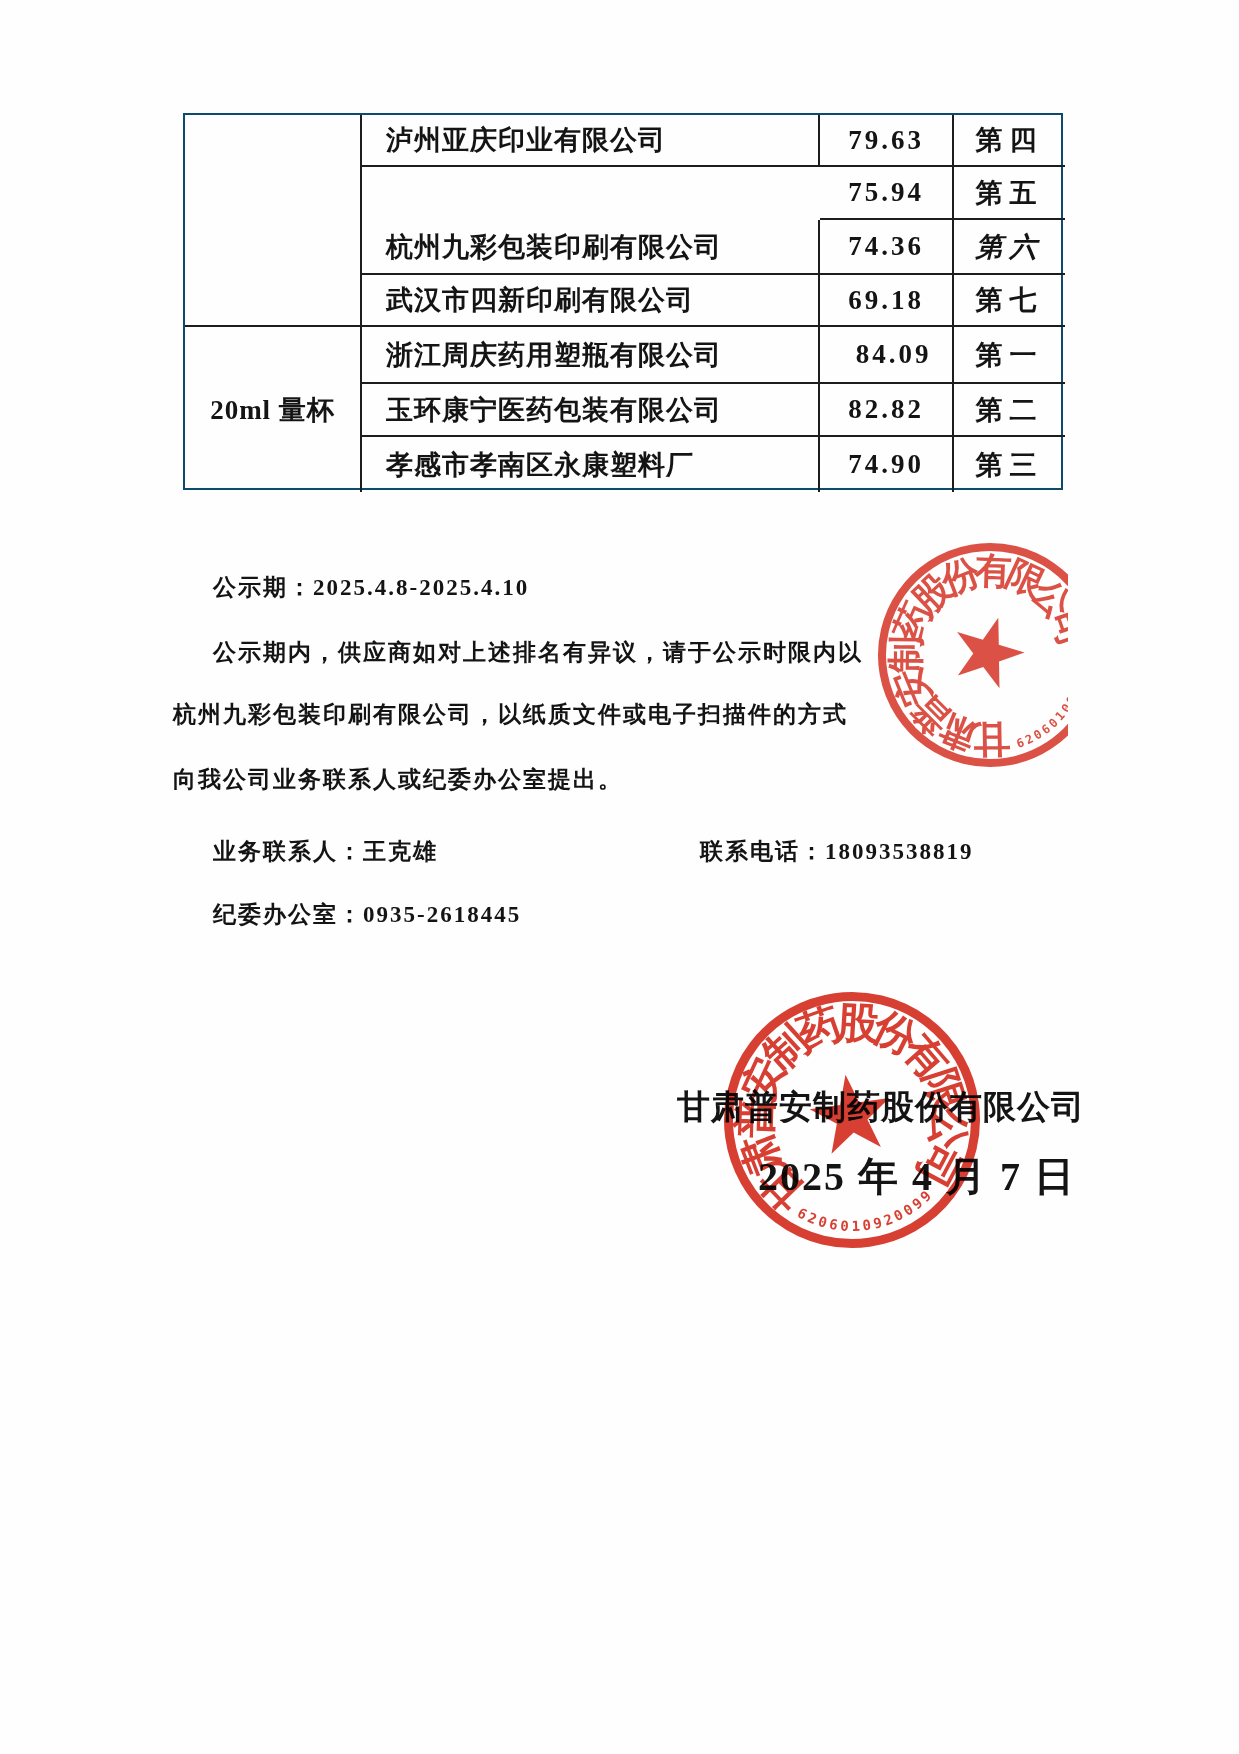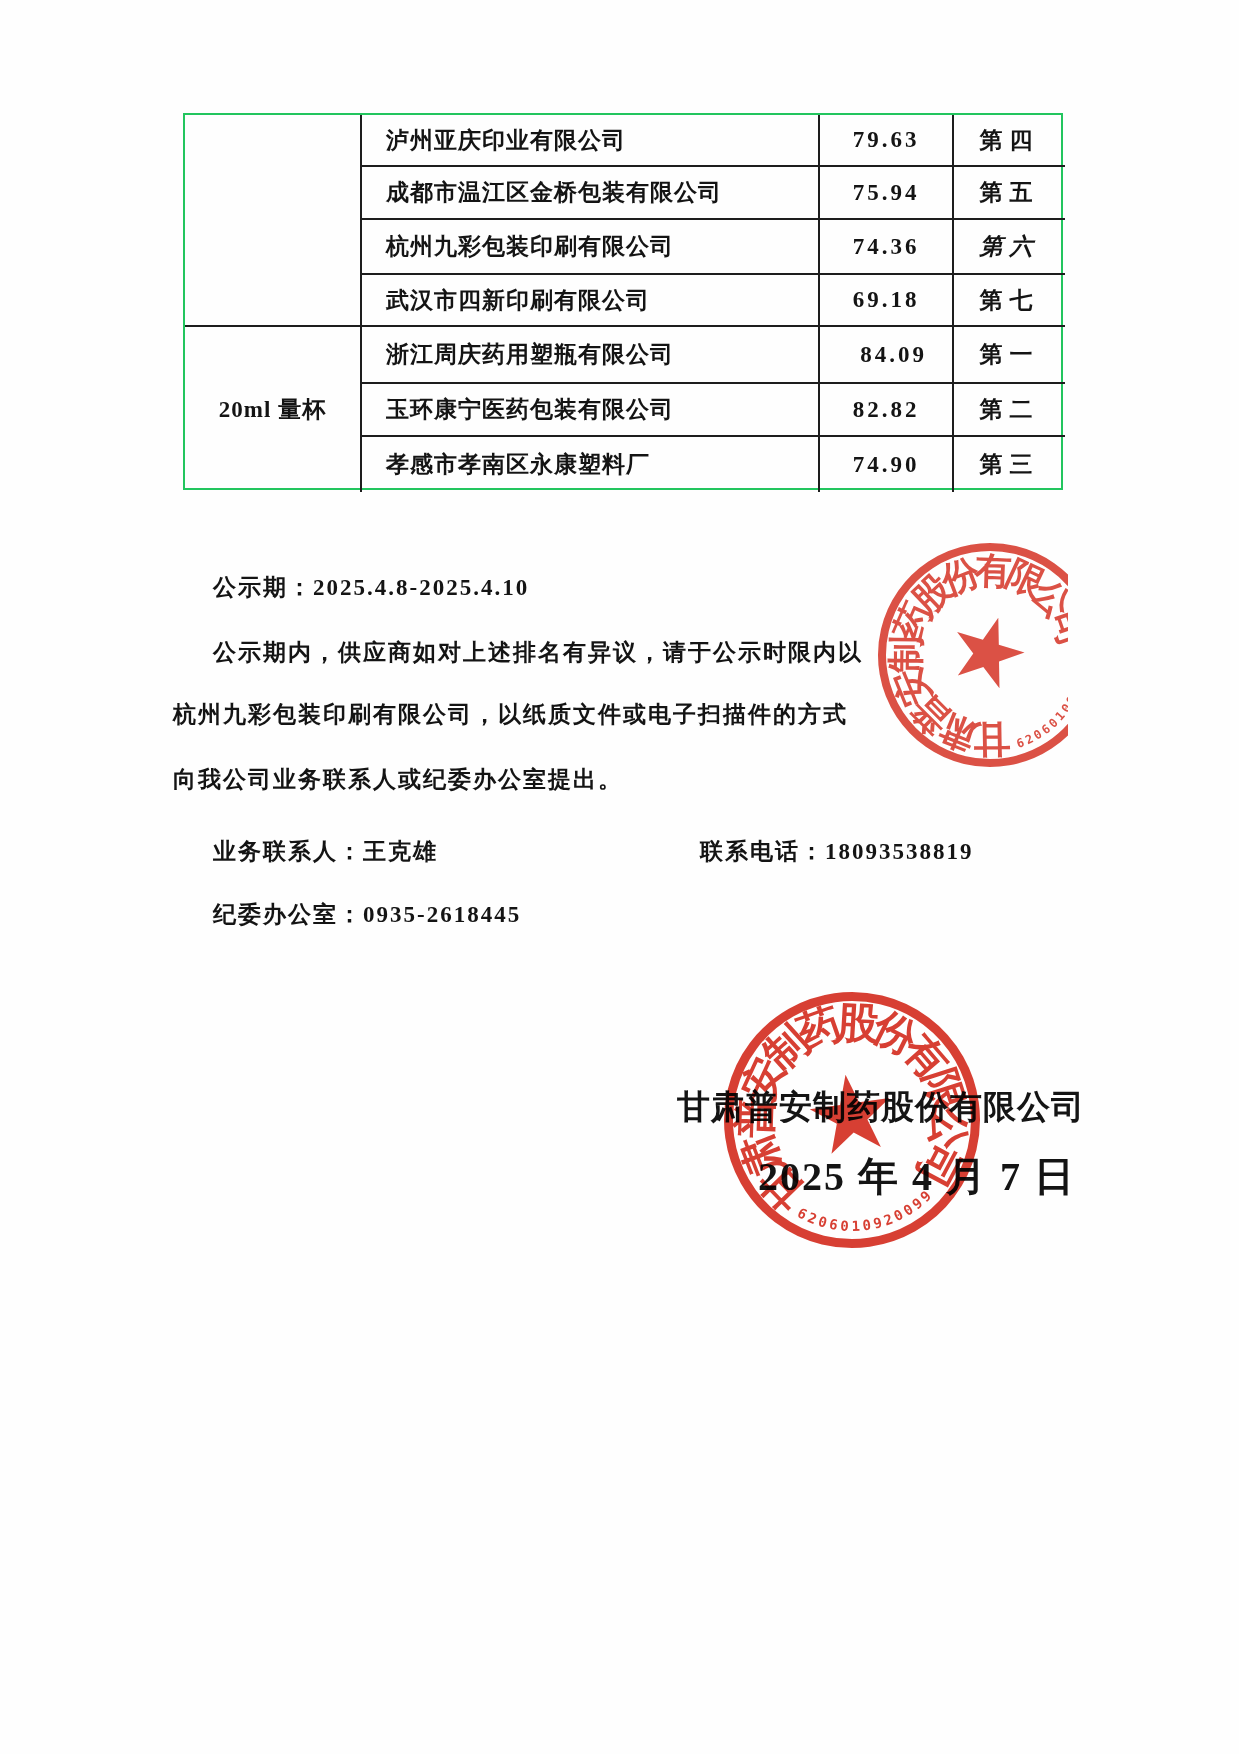--- a/index.html
+++ b/index.html
@@ -8,22 +8,22 @@
     background:#fefefe; overflow:hidden;
     font-family:"Liberation Serif","DejaVu Serif",serif;
     color:#141414;
   }
   
   .pub-table {
     position:absolute; left:183px; top:113px; width:880px; height:377px;
     display:grid;
     grid-template-columns:177px 458px 134px 111px;
     grid-template-rows:52px 53px 55px 52px 57px 53px 55px;
-    border:2px solid #22c55e; box-sizing:border-box;
-    font-size:23px; font-weight:600;
+    border:2px solid #0c4a6e; box-sizing:border-box;
+    font-size:27px; font-weight:600;
   }
   .cell {
     border-right:2px solid #1d1d1d; border-bottom:2px solid #1d1d1d;
     box-sizing:border-box; display:flex; align-items:center; overflow:hidden;
     white-space:nowrap;
   }
   .cell.item    { grid-column:1; justify-content:center; letter-spacing:1px; }
   .cell.supplier{ padding-left:24px; letter-spacing:1px; }
   .cell.score   { justify-content:center; letter-spacing:3px; }
   .cell.rank    { border-right:none; justify-content:center; letter-spacing:7px; }
@@ -61,21 +61,20 @@
 
 <div class="page">
 
   <div class="pub-table">
 
     <div class="cell item" style="grid-row:1/5;"></div>
     <div class="cell supplier" style="grid-row:1;grid-column:2;">泸州亚庆印业有限公司</div>
     <div class="cell score" style="grid-row:1;grid-column:3;">79.63</div>
     <div class="cell rank" style="grid-row:1;grid-column:4;">第四</div>
 
-    <div class="cell supplier" style="grid-row:2;grid-column:2;">成都市温江区金桥包装有限公司</div>
     <div class="cell score" style="grid-row:2;grid-column:3;">75.94</div>
     <div class="cell rank" style="grid-row:2;grid-column:4;">第五</div>
 
     <div class="cell supplier" style="grid-row:3;grid-column:2;">杭州九彩包装印刷有限公司</div>
     <div class="cell score" style="grid-row:3;grid-column:3;">74.36</div>
     <div class="cell rank" style="grid-row:3;grid-column:4;font-style:italic;">第六</div>
 
     <div class="cell supplier" style="grid-row:4;grid-column:2;">武汉市四新印刷有限公司</div>
     <div class="cell score" style="grid-row:4;grid-column:3;">69.18</div>
     <div class="cell rank" style="grid-row:4;grid-column:4;">第七</div>

